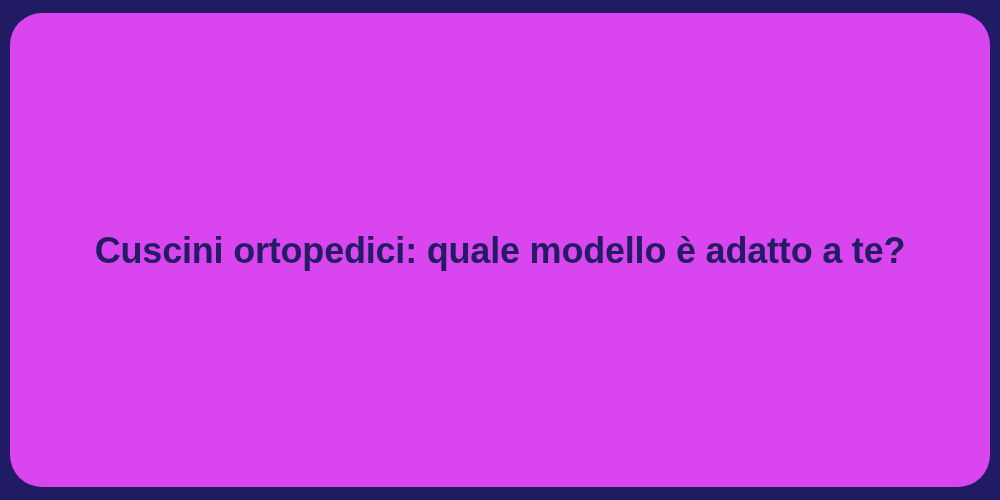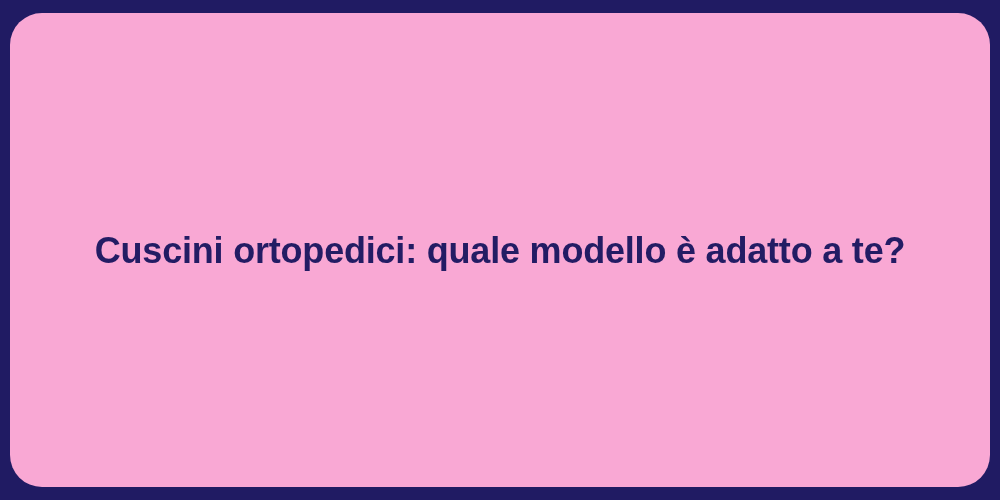--- a/index.html
+++ b/index.html
@@ -23,21 +23,21 @@
     height: 500px;
     background: #201b63;
     padding: 13px 10px;
   }
 
   
   .banner-card {
     box-sizing: border-box;
     width: 100%;
     height: 100%;
-    background: #f9a8d4;
+    background: #d946ef;
     border-radius: 32px;
     display: flex;
     align-items: center;
     justify-content: center;
     padding: 7px 40px;
   }
 
   .banner-title {
     margin: 0;
     font-family: "Liberation Sans", sans-serif;

